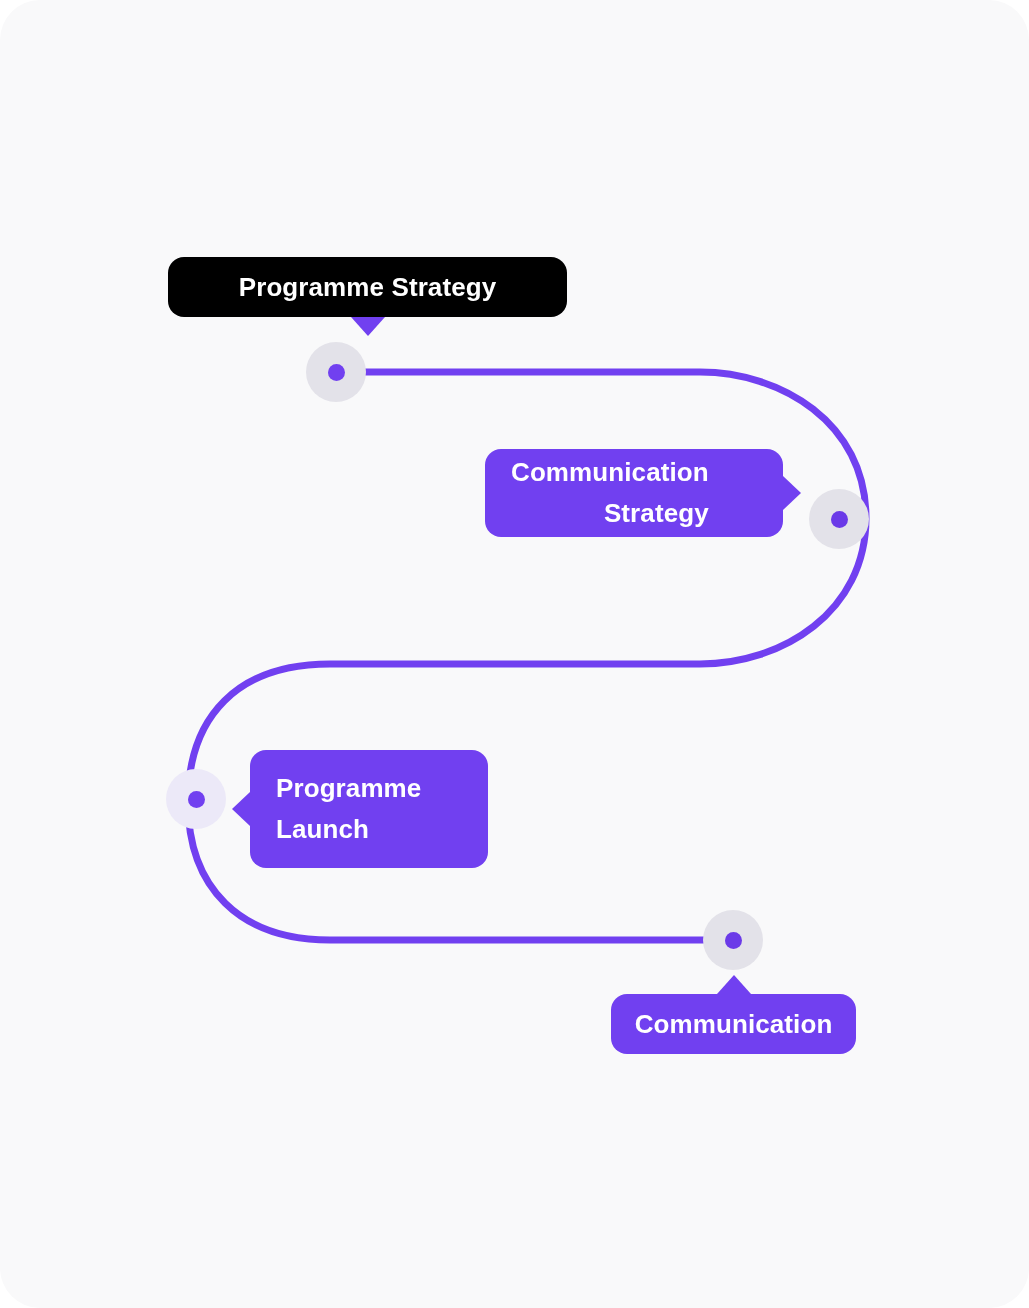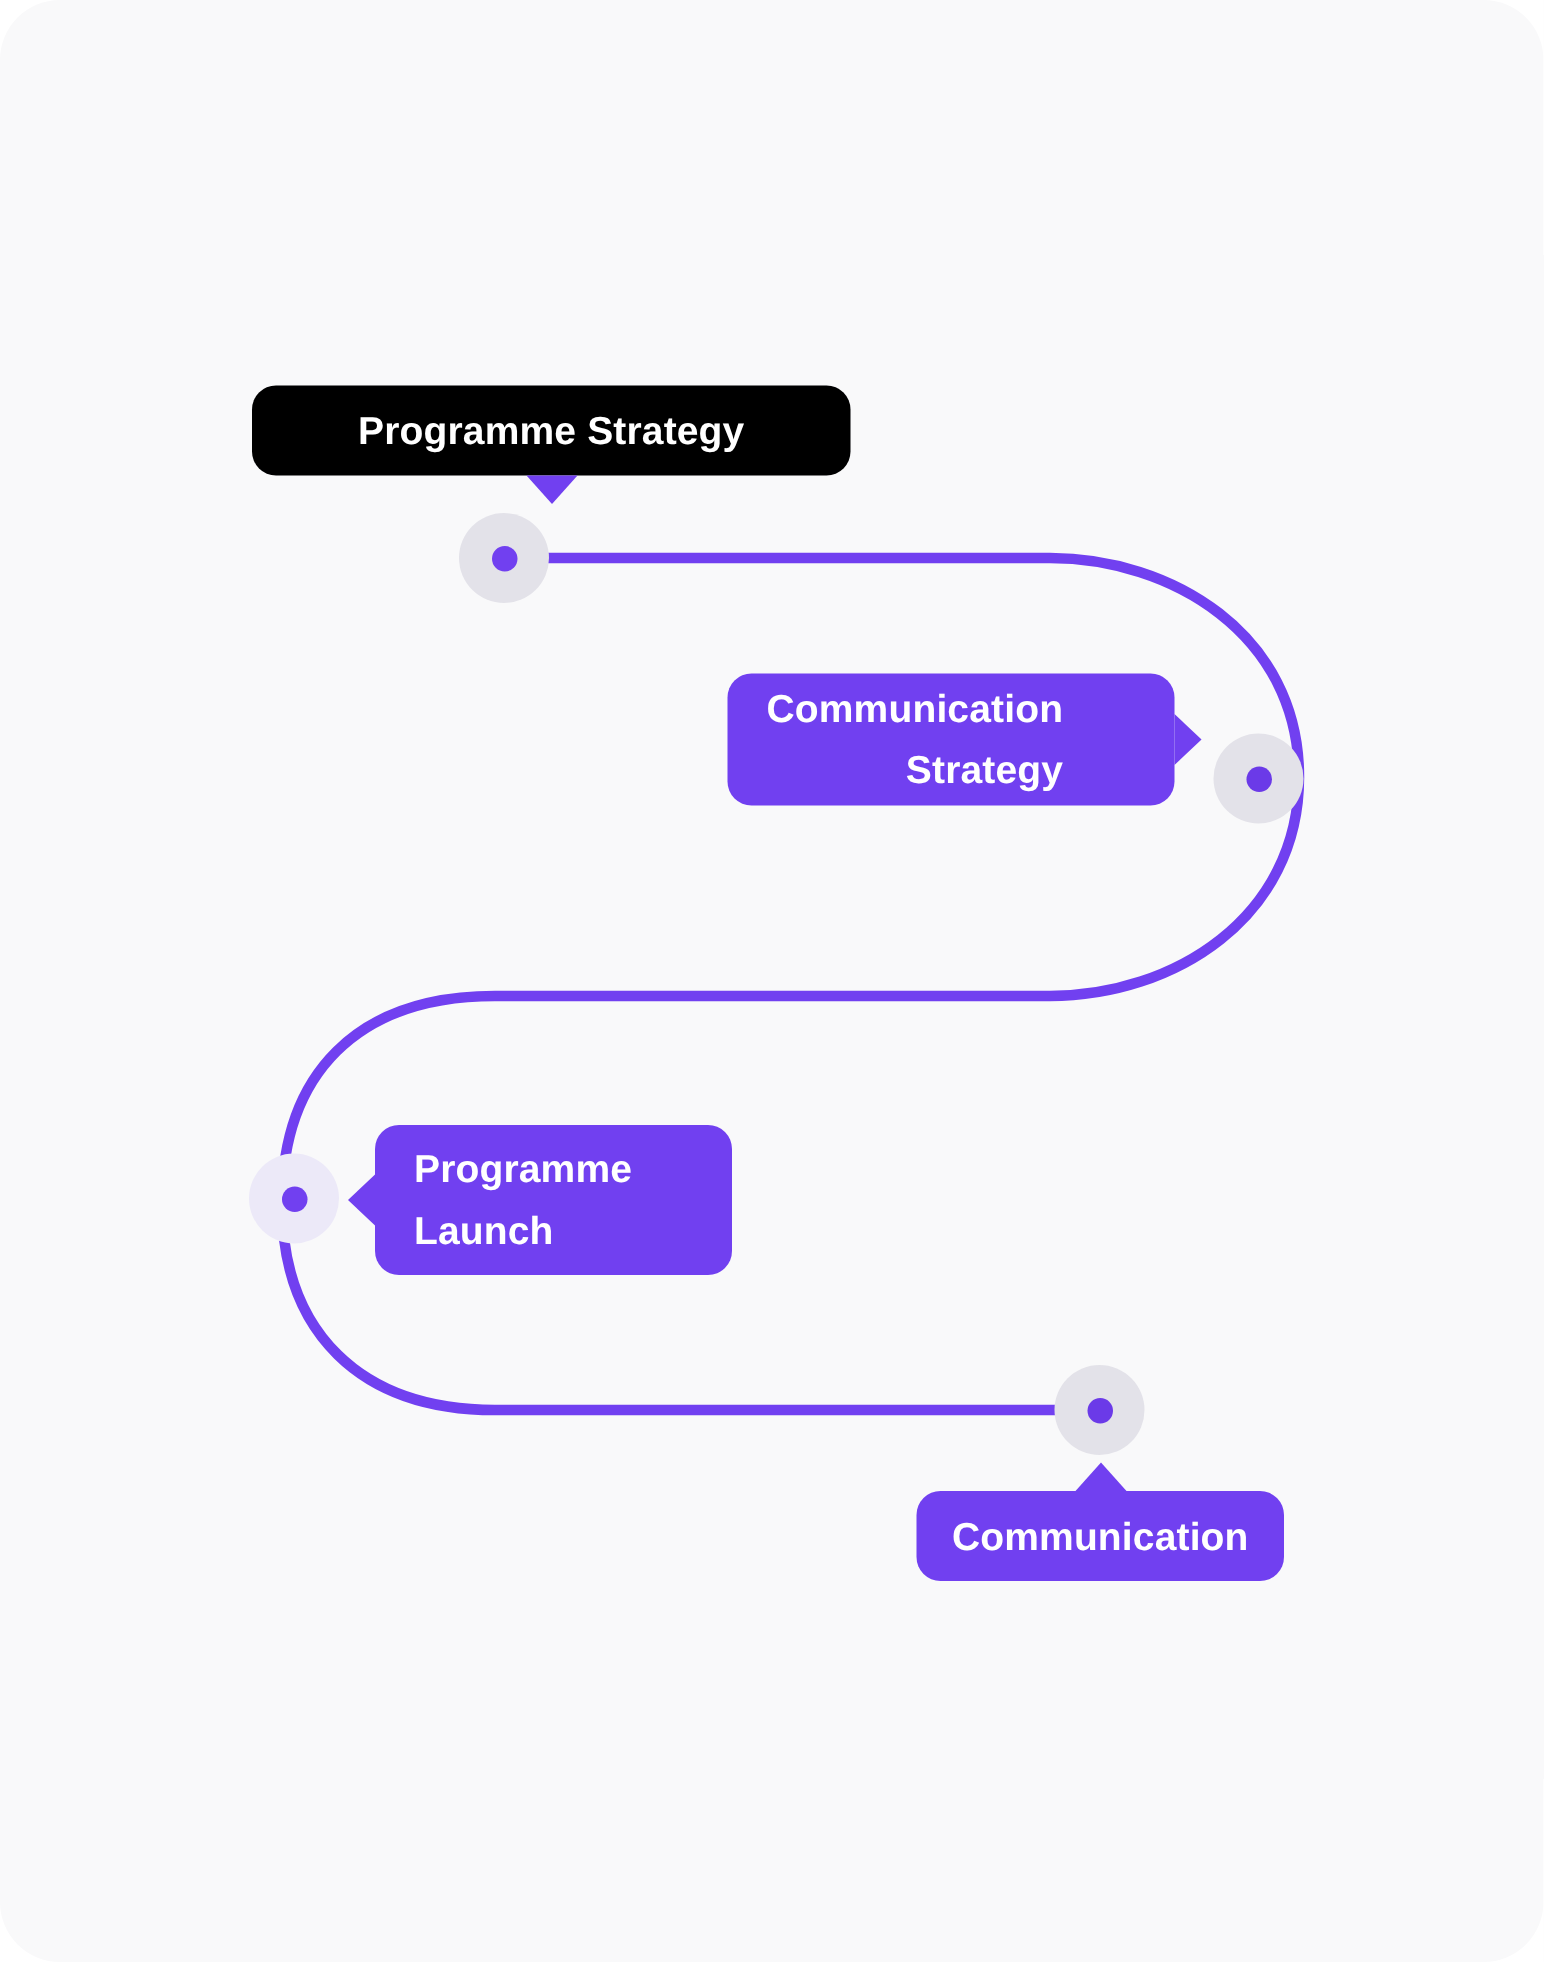--- a/index.html
+++ b/index.html
@@ -169,21 +169,21 @@
       <span class="label-text">Programme Strategy</span>
       <span class="tail tail-down"></span>
     </div>
 
     <div class="label align-left" style="left:485px; top:449px; width:298px; height:88px; background:#7140f0;text-align:right;">
       <span class="label-text">Communication
 Strategy</span>
       <span class="tail tail-right"></span>
     </div>
 
-    <div class="label align-left" style="left:250px; top:750px; width:238px; height:100px; background:#7140f0;">
+    <div class="label align-left" style="left:250px; top:750px; width:238px; height:118px; background:#7140f0;">
       <span class="label-text">Programme
 Launch</span>
       <span class="tail tail-left"></span>
     </div>
 
     <div class="label align-center" style="left:611px; top:994px; width:245px; height:60px; background:#7140f0;">
       <span class="label-text">Communication</span>
       <span class="tail tail-up"></span>
     </div>
 

